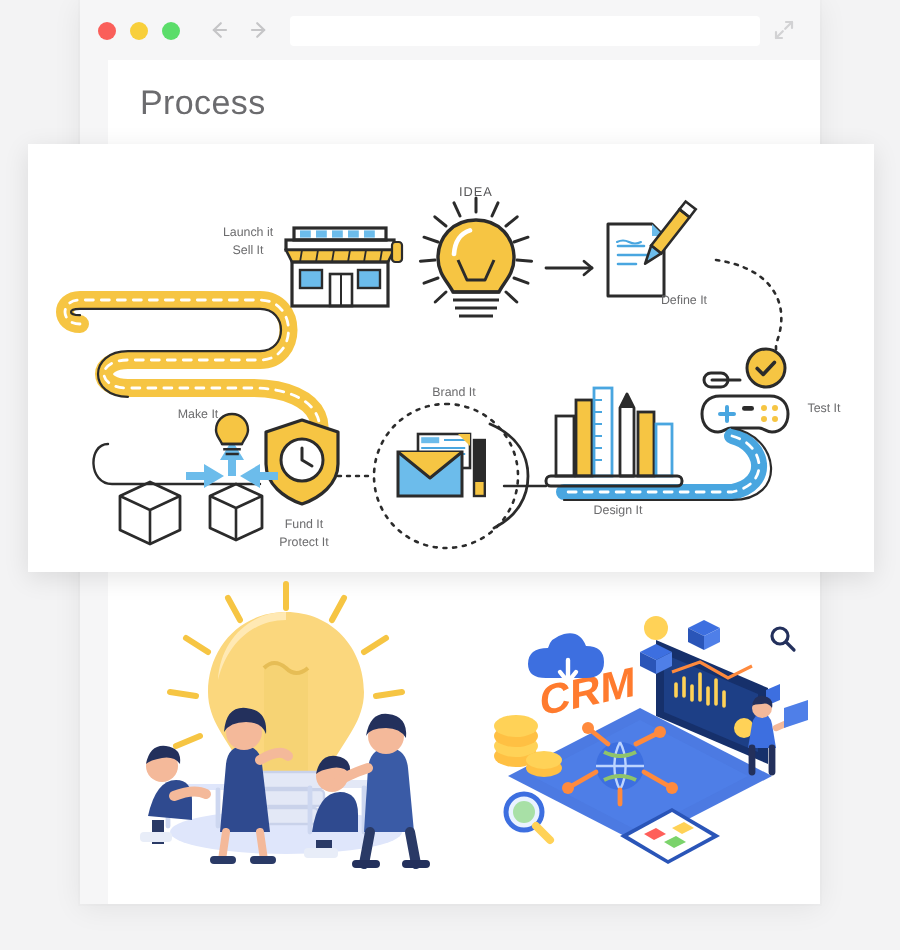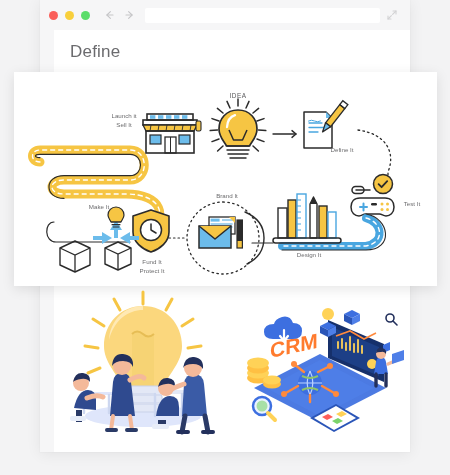--- a/index.html
+++ b/index.html
@@ -133,21 +133,21 @@
             <path d="M5 10 H2 V7"></path>
             <path d="M10 2 L6.6 5.4"></path>
             <path d="M2 10 L5.4 6.6"></path>
         </svg>
       </span>
     </div>
 
     <div id="page">
       <div id="content-band"></div>
       <div id="page-header">
-        <div id="page-title" class="lbl">Define</div>
+        <div id="page-title" class="lbl">Process</div>
       </div>
     </div>
 
   </div>
 
   <div id="infographic-card">
     <svg viewBox="0 0 423 214" width="423" height="214">
       <defs>
         <style>
           .ylw  { stroke:#f6c543; }

